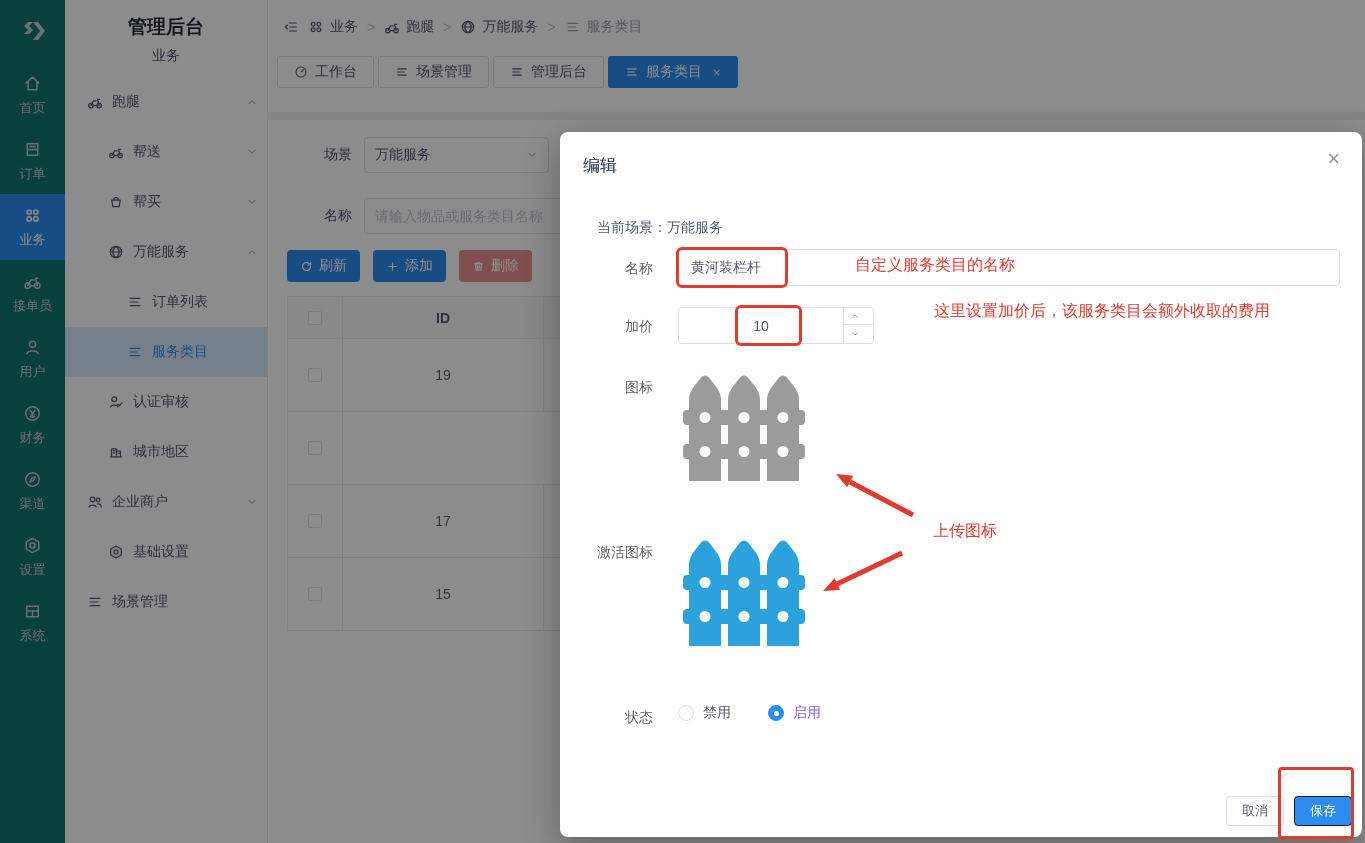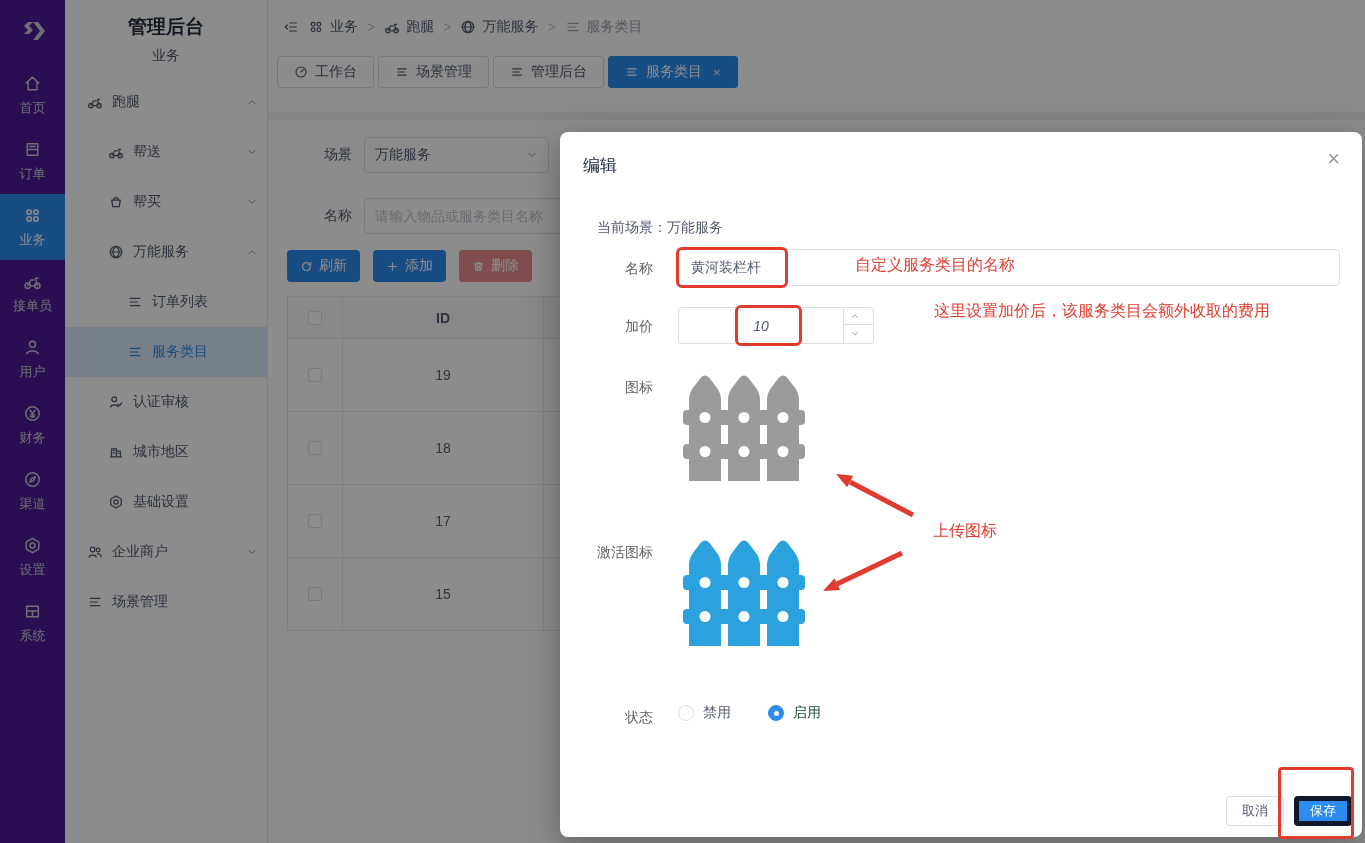--- a/index.html
+++ b/index.html
@@ -2,21 +2,21 @@
 <html><head>
 <meta charset="utf-8">
 <style>
   * { margin:0; padding:0; box-sizing:border-box; }
   html,body { width:1365px; height:843px; overflow:hidden; }
   body { font-family:"Liberation Sans","DejaVu Sans",sans-serif; position:relative; background:#eef0f3; color:#515a6e; }
   svg.defs { position:absolute; width:0; height:0; }
   .ic { width:16px; height:16px; stroke:currentColor; fill:none; stroke-width:1.4; stroke-linecap:round; stroke-linejoin:round; flex:none; }
 
   
-  .rail { position:absolute; left:0; top:0; width:65px; height:843px; background:#4c1d95; z-index:1; }
+  .rail { position:absolute; left:0; top:0; width:65px; height:843px; background:#0f766e; z-index:1; }
   .logo { height:62px; display:flex; align-items:center; justify-content:center; }
   .rail-item { height:66px; display:flex; flex-direction:column; align-items:center; justify-content:center; gap:6px; color:#c6cad2; font-size:13px; cursor:pointer; }
   .rail-item .ic { width:19px; height:19px; }
   .rail-item.active { background:#2d8cf0; color:#fff; }
 
   
   .sidebar { position:absolute; left:65px; top:0; width:203px; height:843px; background:#fff; border-right:1px solid #e8eaec; z-index:1; }
   .sb-title { margin-top:14px; text-align:center; font-size:19px; font-weight:600; color:#1f2d3d; }
   .sb-sub { margin-top:7px; text-align:center; font-size:14px; color:#515a6e; }
   .menu { margin-top:12px; }
@@ -78,40 +78,40 @@
   .m-name-input { left:118px; top:117px; width:662px; height:37px; border:1px solid #dcdee2; border-radius:4px; padding:0 12px; font-size:14px; color:#515a6e; outline:none; }
   .redbox { border:3px solid #e13b2f; border-radius:6px; pointer-events:none; }
   .rb-name { left:116px; top:115px; width:112px; height:41px; }
   .rb-price { left:175px; top:173px; width:67px; height:41px; }
   .rb-save { left:718px; top:635px; width:76px; height:72px; border-radius:4px; }
   .annot { font-size:16px; color:#e13b2f; font-weight:500; white-space:nowrap; }
   .an-name { left:295px; top:123px; }
   .an-price { left:330px; top:169px;margin-left:44px; }
   .an-upload { left:373px; top:389px; }
   .num-box { left:118px; top:175px; width:196px; height:37px; border:1px solid #dcdee2; border-radius:4px; }
-  .num-val { left:118px; top:175px; width:166px; height:37px; display:flex; align-items:center; justify-content:center; font-size:14px; color:#515a6e;font-style:italic; }
+  .num-val { left:118px; top:175px; width:166px; height:37px; display:flex; align-items:center; justify-content:center; font-size:14px; color:#515a6e; }
   .spin { left:283px; top:175px; width:31px; height:37px; border-left:1px solid #dcdee2; }
   .spin-btn { left:0; width:30px; height:18px; display:flex; align-items:center; justify-content:center; cursor:pointer; color:#808695; }
   .spin-up { top:0; border-bottom:1px solid #dcdee2; }
   .spin-dn { top:18px; }
   .spin-btn .ic { position:static; width:10px; height:10px; }
   .fence { width:122px; height:108px; cursor:pointer; }
   .f-gray { left:123px; top:241px; }
   .f-blue { left:123px; top:406px; }
   .arrows { left:0; top:0; width:802px; height:705px; pointer-events:none; }
   .status-row { left:118px; top:572px; display:flex; align-items:center; gap:9px; font-size:14px; color:#515a6e; }
   .status-row * { position:static; }
   .radio { width:16px; height:16px; border-radius:50%; border:1px solid #dcdee2; background:#fff; cursor:pointer; }
   .radio.on { background:#2d8cf0; border-color:#2d8cf0; display:flex; align-items:center; justify-content:center; }
   .radio.on::after { content:""; width:5px; height:5px; border-radius:50%; background:#fff; }
   .opt-gap { width:19px; }
-  .lbl-on { color:#14532d; }
+  .lbl-on { color:#8b5cf6; }
   .m-btn { height:30px; width:58px; border-radius:4px; display:flex; align-items:center; justify-content:center; font-size:13px; cursor:pointer; }
   .m-cancel { left:666px; top:664px; background:#fff; border:1px solid #dcdee2; color:#515a6e; }
-  .m-save { left:734px; top:664px; background:#2d8cf0; border:5px solid #0f172a; color:#fff; }
+  .m-save { left:734px; top:664px; background:#2d8cf0; border:1px solid #0f172a; color:#fff; }
 </style>
 </head>
 <body>
 
 <svg class="defs" xmlns="http://www.w3.org/2000/svg">
   <defs>
     <symbol id="i-home" viewBox="0 0 18 18">
         <path d="M3 8.5 L9 3 l6 5.5 M4.8 7.6 V15 h8.4 V7.6"></path>
       </symbol>
     <symbol id="i-doc" viewBox="0 0 18 18">
@@ -310,34 +310,34 @@
           <use href="#i-ucheck"></use>
         </svg>
         <span>认证审核</span>
       </div>
     <div class="mi lv2">
         <svg class="ic">
           <use href="#i-bld"></use>
         </svg>
         <span>城市地区</span>
       </div>
-    <div class="mi lv2">
-        <svg class="ic">
-          <use href="#i-gear"></use>
-        </svg>
-        <span>基础设置</span>
-      </div>
     <div class="mi lv1">
         <svg class="ic">
           <use href="#i-users"></use>
         </svg>
         <span>企业商户</span>
         <svg class="ic chev">
           <use href="#i-chevdn"></use>
         </svg>
+      </div>
+    <div class="mi lv2">
+        <svg class="ic">
+          <use href="#i-gear"></use>
+        </svg>
+        <span>基础设置</span>
       </div>
     <div class="mi lv1">
         <svg class="ic">
           <use href="#i-list"></use>
         </svg>
         <span>场景管理</span>
       </div>
   </nav>
 </aside>
 
@@ -450,21 +450,20 @@
         <div class="cell c-check">
             <span class="checkbox"></span>
           </div>
         <div class="cell c-id">19</div>
         <div class="cell c-rest"></div>
       </div>
       <div class="trow row">
         <div class="cell c-check">
             <span class="checkbox"></span>
           </div>
-        <div class="cell c-id">18</div>
         <div class="cell c-rest"></div>
       </div>
       <div class="trow row">
         <div class="cell c-check">
             <span class="checkbox"></span>
           </div>
         <div class="cell c-id">17</div>
         <div class="cell c-rest"></div>
       </div>
       <div class="trow row">

